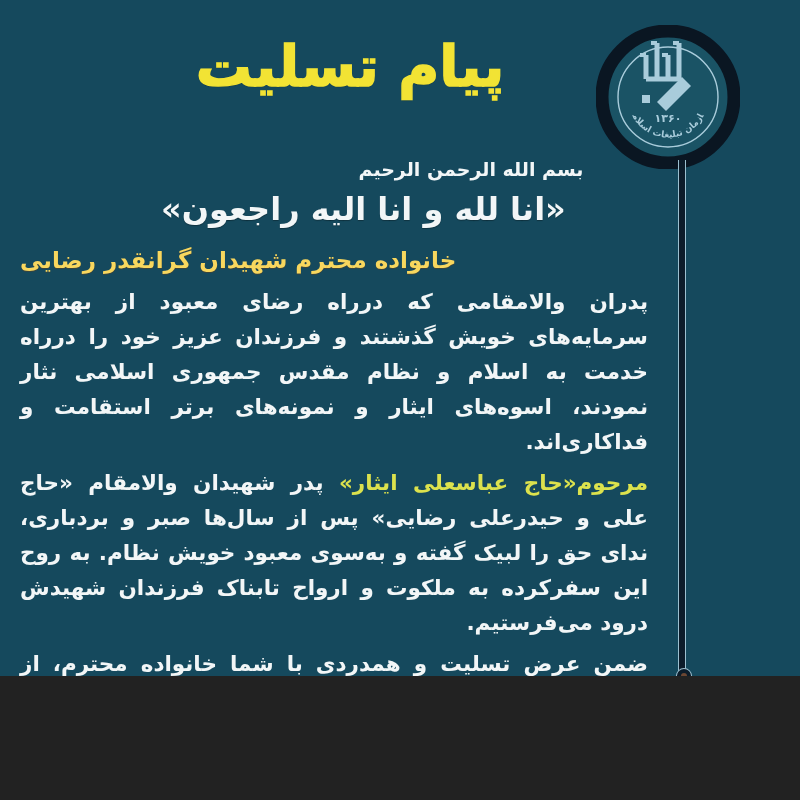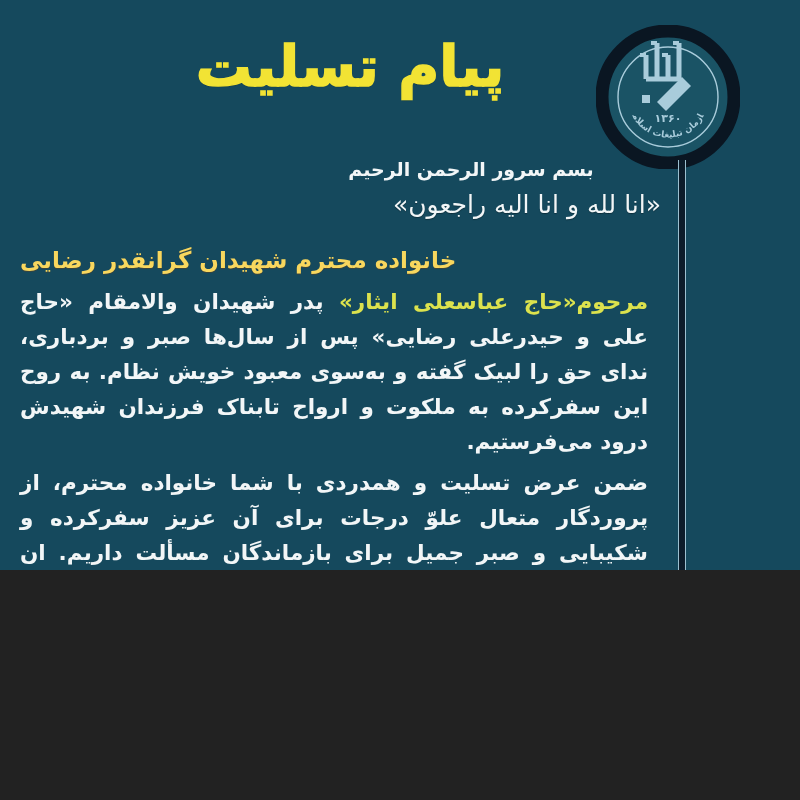--- a/index.html
+++ b/index.html
@@ -4,21 +4,21 @@
 <style>
   :root{
     --background:#15495D; --title-yellow:#F2E334; --heading-yellow:#F8D75E;
     --highlight-yellow:#DCE24D; --text-white:#F2F6F7; --line-dark:#0C1C2A;
     --line-light:#9CC0D0; --logo-ring:#0A1622; --logo-disc:#1A5365; --logo-art:#A9CCDB;
     --accent-red:#6B4632;
   }
   *{margin:0;padding:0;box-sizing:border-box;}
   html,body{background:#222;}
   .poster{
-    position:relative; width:800px; height:570px; margin:0 auto;
+    position:relative; width:800px; height:676px; margin:0 auto;
     background:var(--background); overflow:hidden;
     font-family:"DejaVu Sans", sans-serif; direction:rtl;
   }
   .title{
     position:absolute; top:34px; left:100px; width:500px;
     text-align:center; color:var(--title-yellow);
     font-size:56px; font-weight:bold; letter-spacing:1px;
     -webkit-text-stroke:1.5px var(--title-yellow);
     text-shadow:0 1px 1px rgba(0,0,0,.35);
   }
@@ -27,22 +27,22 @@
     position:absolute; left:678px; top:160px; width:8px; height:514px;
     background:var(--line-dark);
     border-left:1.5px solid var(--line-light); border-right:1.5px solid var(--line-light);
   }
   .ornament{position:absolute; left:632px; top:668px; width:104px; height:132px;}
   .basmala{
     position:absolute; top:158px; left:281px; width:380px; text-align:center;
     color:var(--text-white); font-size:19px; font-weight:bold;
   }
   .verse{
-    position:absolute; top:190px; left:161px; width:500px; text-align:right;
-    color:var(--text-white); font-size:25px; font-weight:normal;
+    position:absolute; top:190px; left:161px; width:500px; text-align:left;
+    color:var(--text-white); font-size:32px; font-weight:bold;
     text-shadow:0 1px 1px rgba(0,0,0,.3);
   }
   .content-col{position:absolute; top:246px; right:152px; left:20px;}
   .heading{
     color:var(--heading-yellow); font-size:23px; font-weight:bold;
     text-align:left; margin-bottom:9px; line-height:29px;
     text-shadow:0 1px 0 rgba(130,60,0,.35);
   }
   .body-text p{
     color:var(--text-white); font-size:21.5px; font-weight:bold;
@@ -89,26 +89,27 @@
       <circle cx="50" cy="68" r="6" fill="none" stroke="#89AFC0" stroke-width="1"></circle>
       <circle cx="50" cy="68" r="2.5" fill="var(--accent-red)"></circle>
       <circle cx="35" cy="54" r="3.5" fill="none" stroke="#4E7386" stroke-width="1.2"></circle>
       <circle cx="65" cy="54" r="3.5" fill="none" stroke="#4E7386" stroke-width="1.2"></circle>
       <circle cx="34" cy="83" r="3.5" fill="none" stroke="#4E7386" stroke-width="1.2"></circle>
       <circle cx="66" cy="83" r="3.5" fill="none" stroke="#4E7386" stroke-width="1.2"></circle>
       <path d="M50,112 C55,115 56,120 50,127 C44,120 45,115 50,112 Z" fill="var(--line-dark)" stroke="var(--line-light)" stroke-width=".8"></path>
     </svg>
   </div>
 
-  <div class="basmala">بسم سرور الرحمن الرحیم</div>
+  <div class="basmala">بسم الله الرحمن الرحیم</div>
   <div class="verse">«انا لله و انا الیه راجعون»</div>
 
   <div class="content-col">
     <div class="heading">خانواده محترم شهیدان گرانقدر رضایی</div>
 
     <div class="body-text">
+      <p>پدران والامقامی که درراه رضای معبود از بهترین سرمایه‌های خویش گذشتند و فرزندان عزیز خود را درراه خدمت به اسلام و نظام مقدس جمهوری اسلامی نثار نمودند، اسوه‌های ایثار و نمونه‌های برتر استقامت و فداکاری‌اند.</p>
       <p><span class="hl">مرحوم«حاج عباسعلی ایثار»</span><span> پدر شهیدان والامقام «حاج علی و حیدرعلی رضایی» پس از سال‌ها صبر و بردباری، ندای حق را لبیک گفته و به‌سوی معبود خویش نظام. به روح این سفرکرده به ملکوت و ارواح تابناک فرزندان شهیدش درود می‌فرستیم.</span></p>
       <p>ضمن عرض تسلیت و همدردی با شما خانواده محترم، از پروردگار متعال علوّ درجات برای آن عزیز سفرکرده و شکیبایی و صبر جمیل برای بازماندگان مسألت داریم. ان شاء الله روح آن مرحوم در بالاترین مراتب بارگاه قدسی با سالار و سرور شهیدان محشور و همجوار گردد.</p>
     </div>
 
   </div>
 
 </div>
 
 </body></html>

